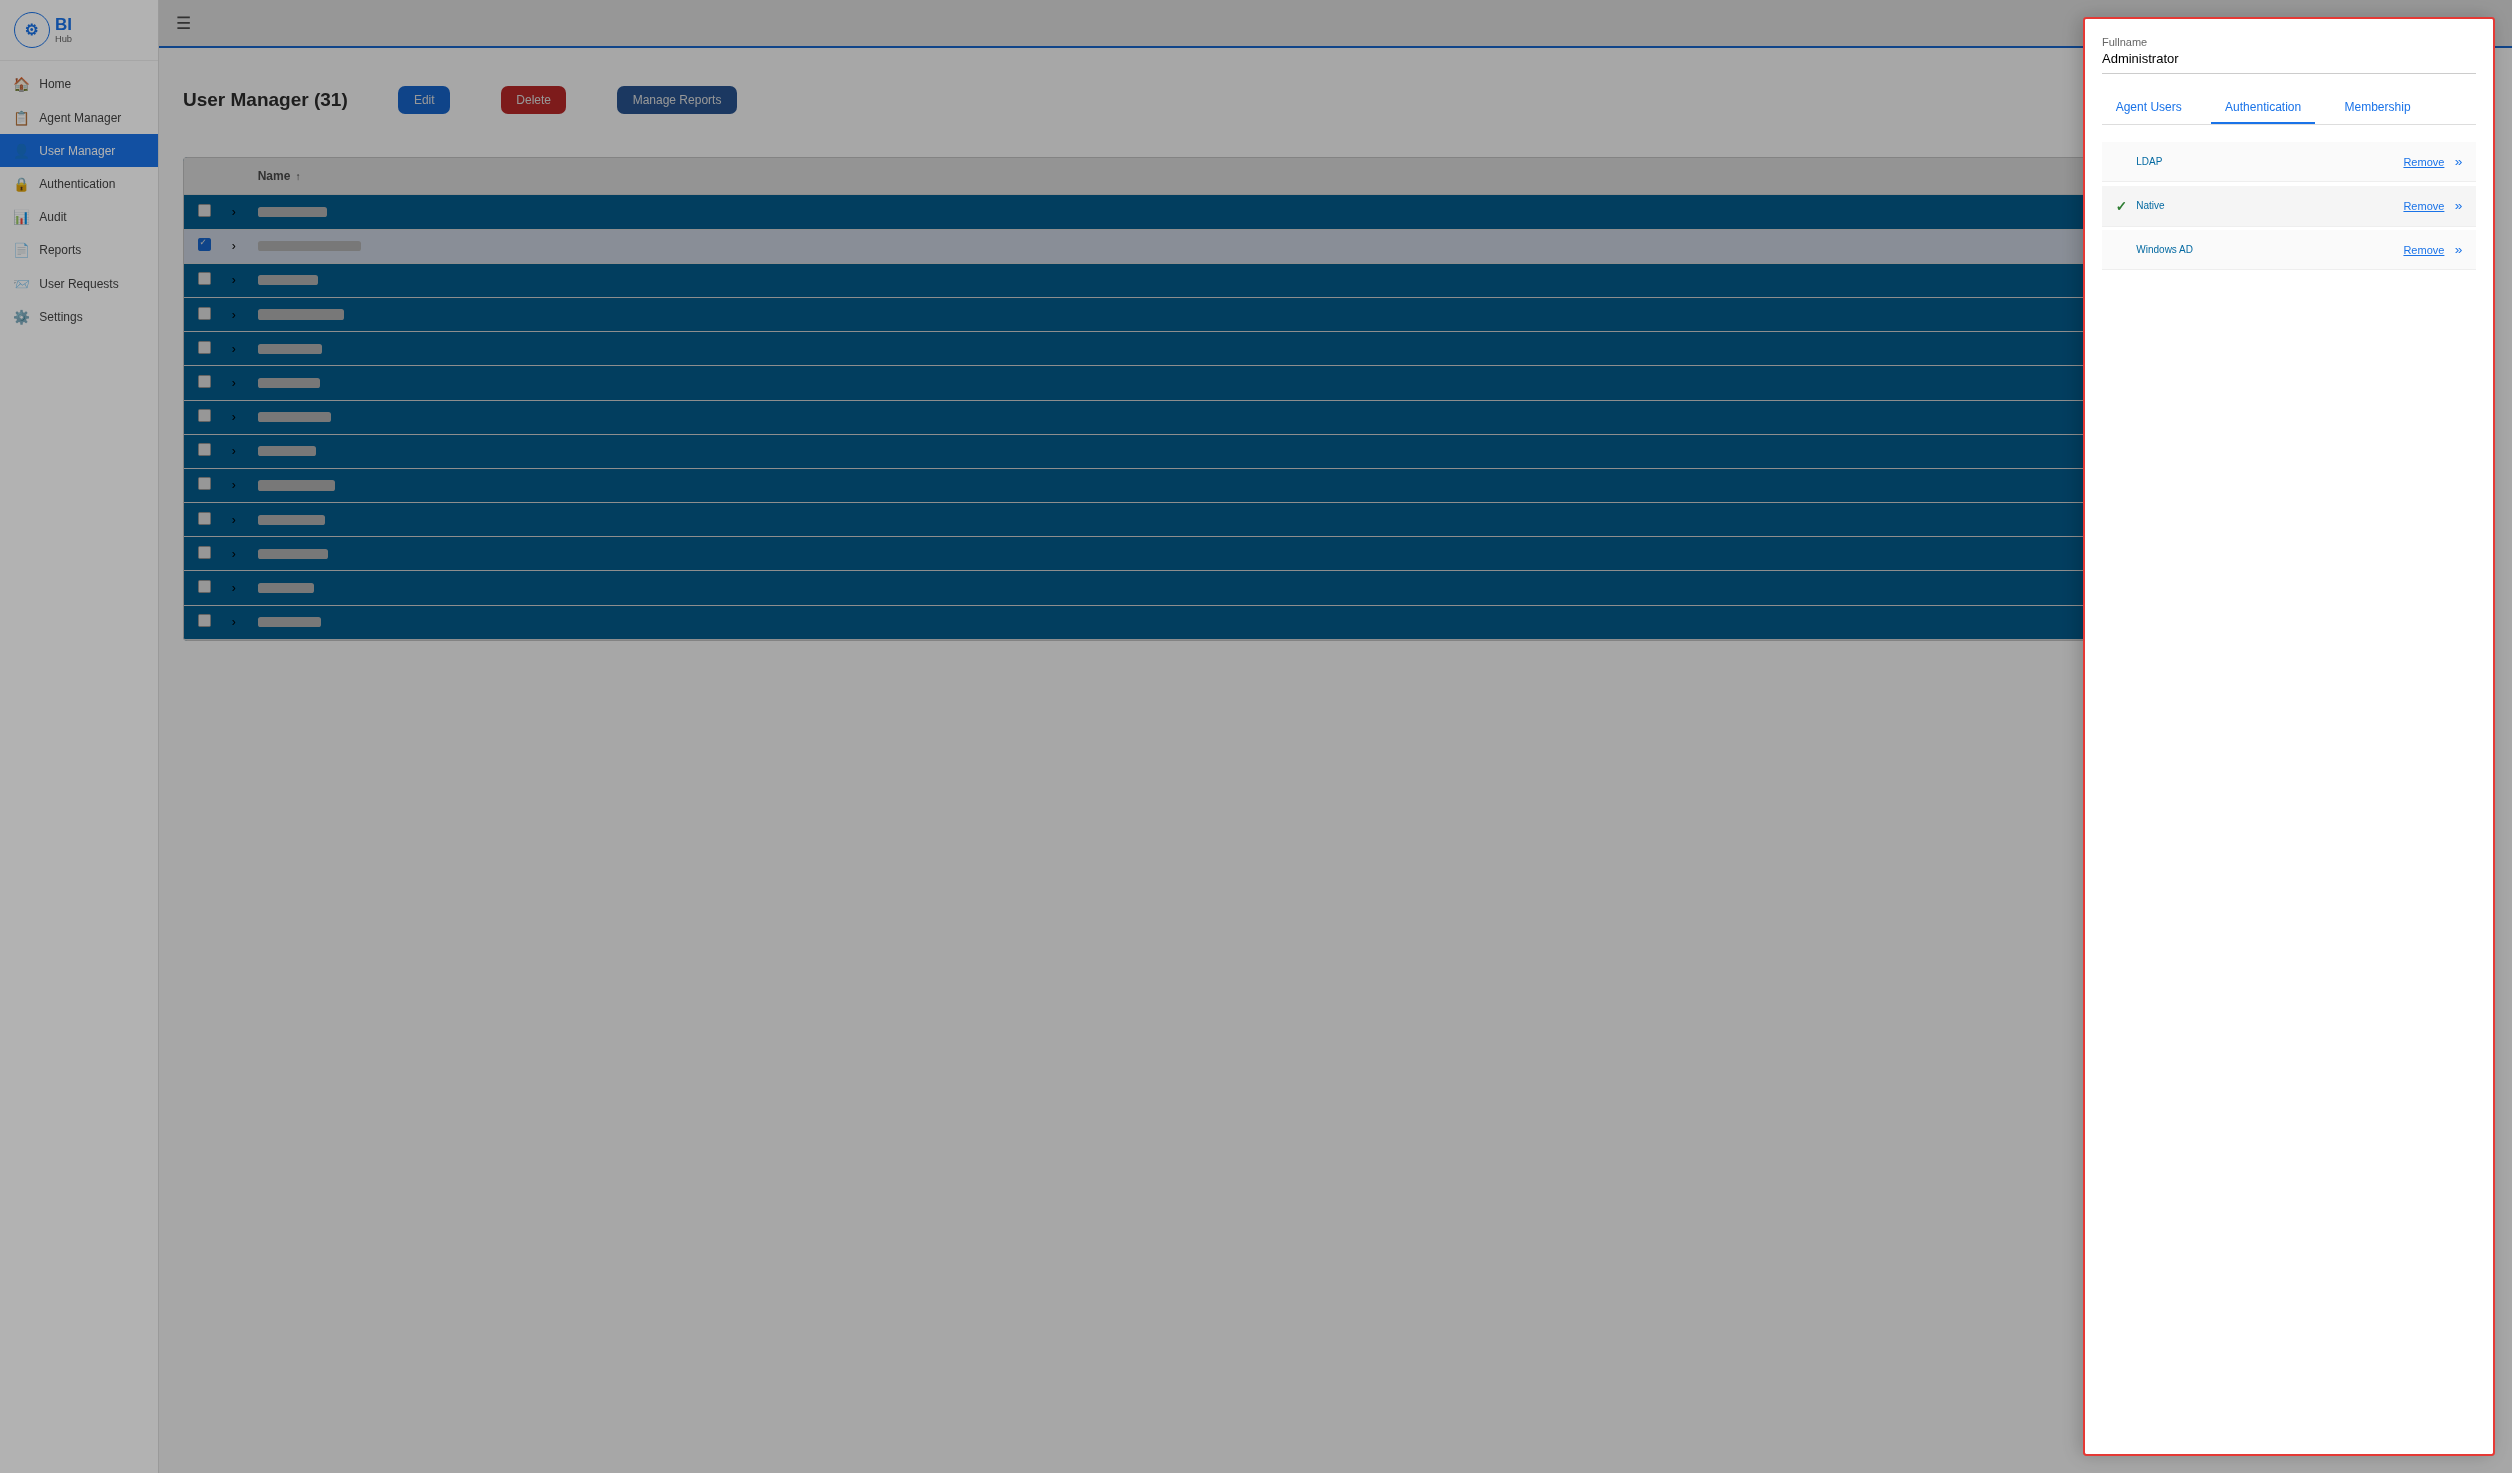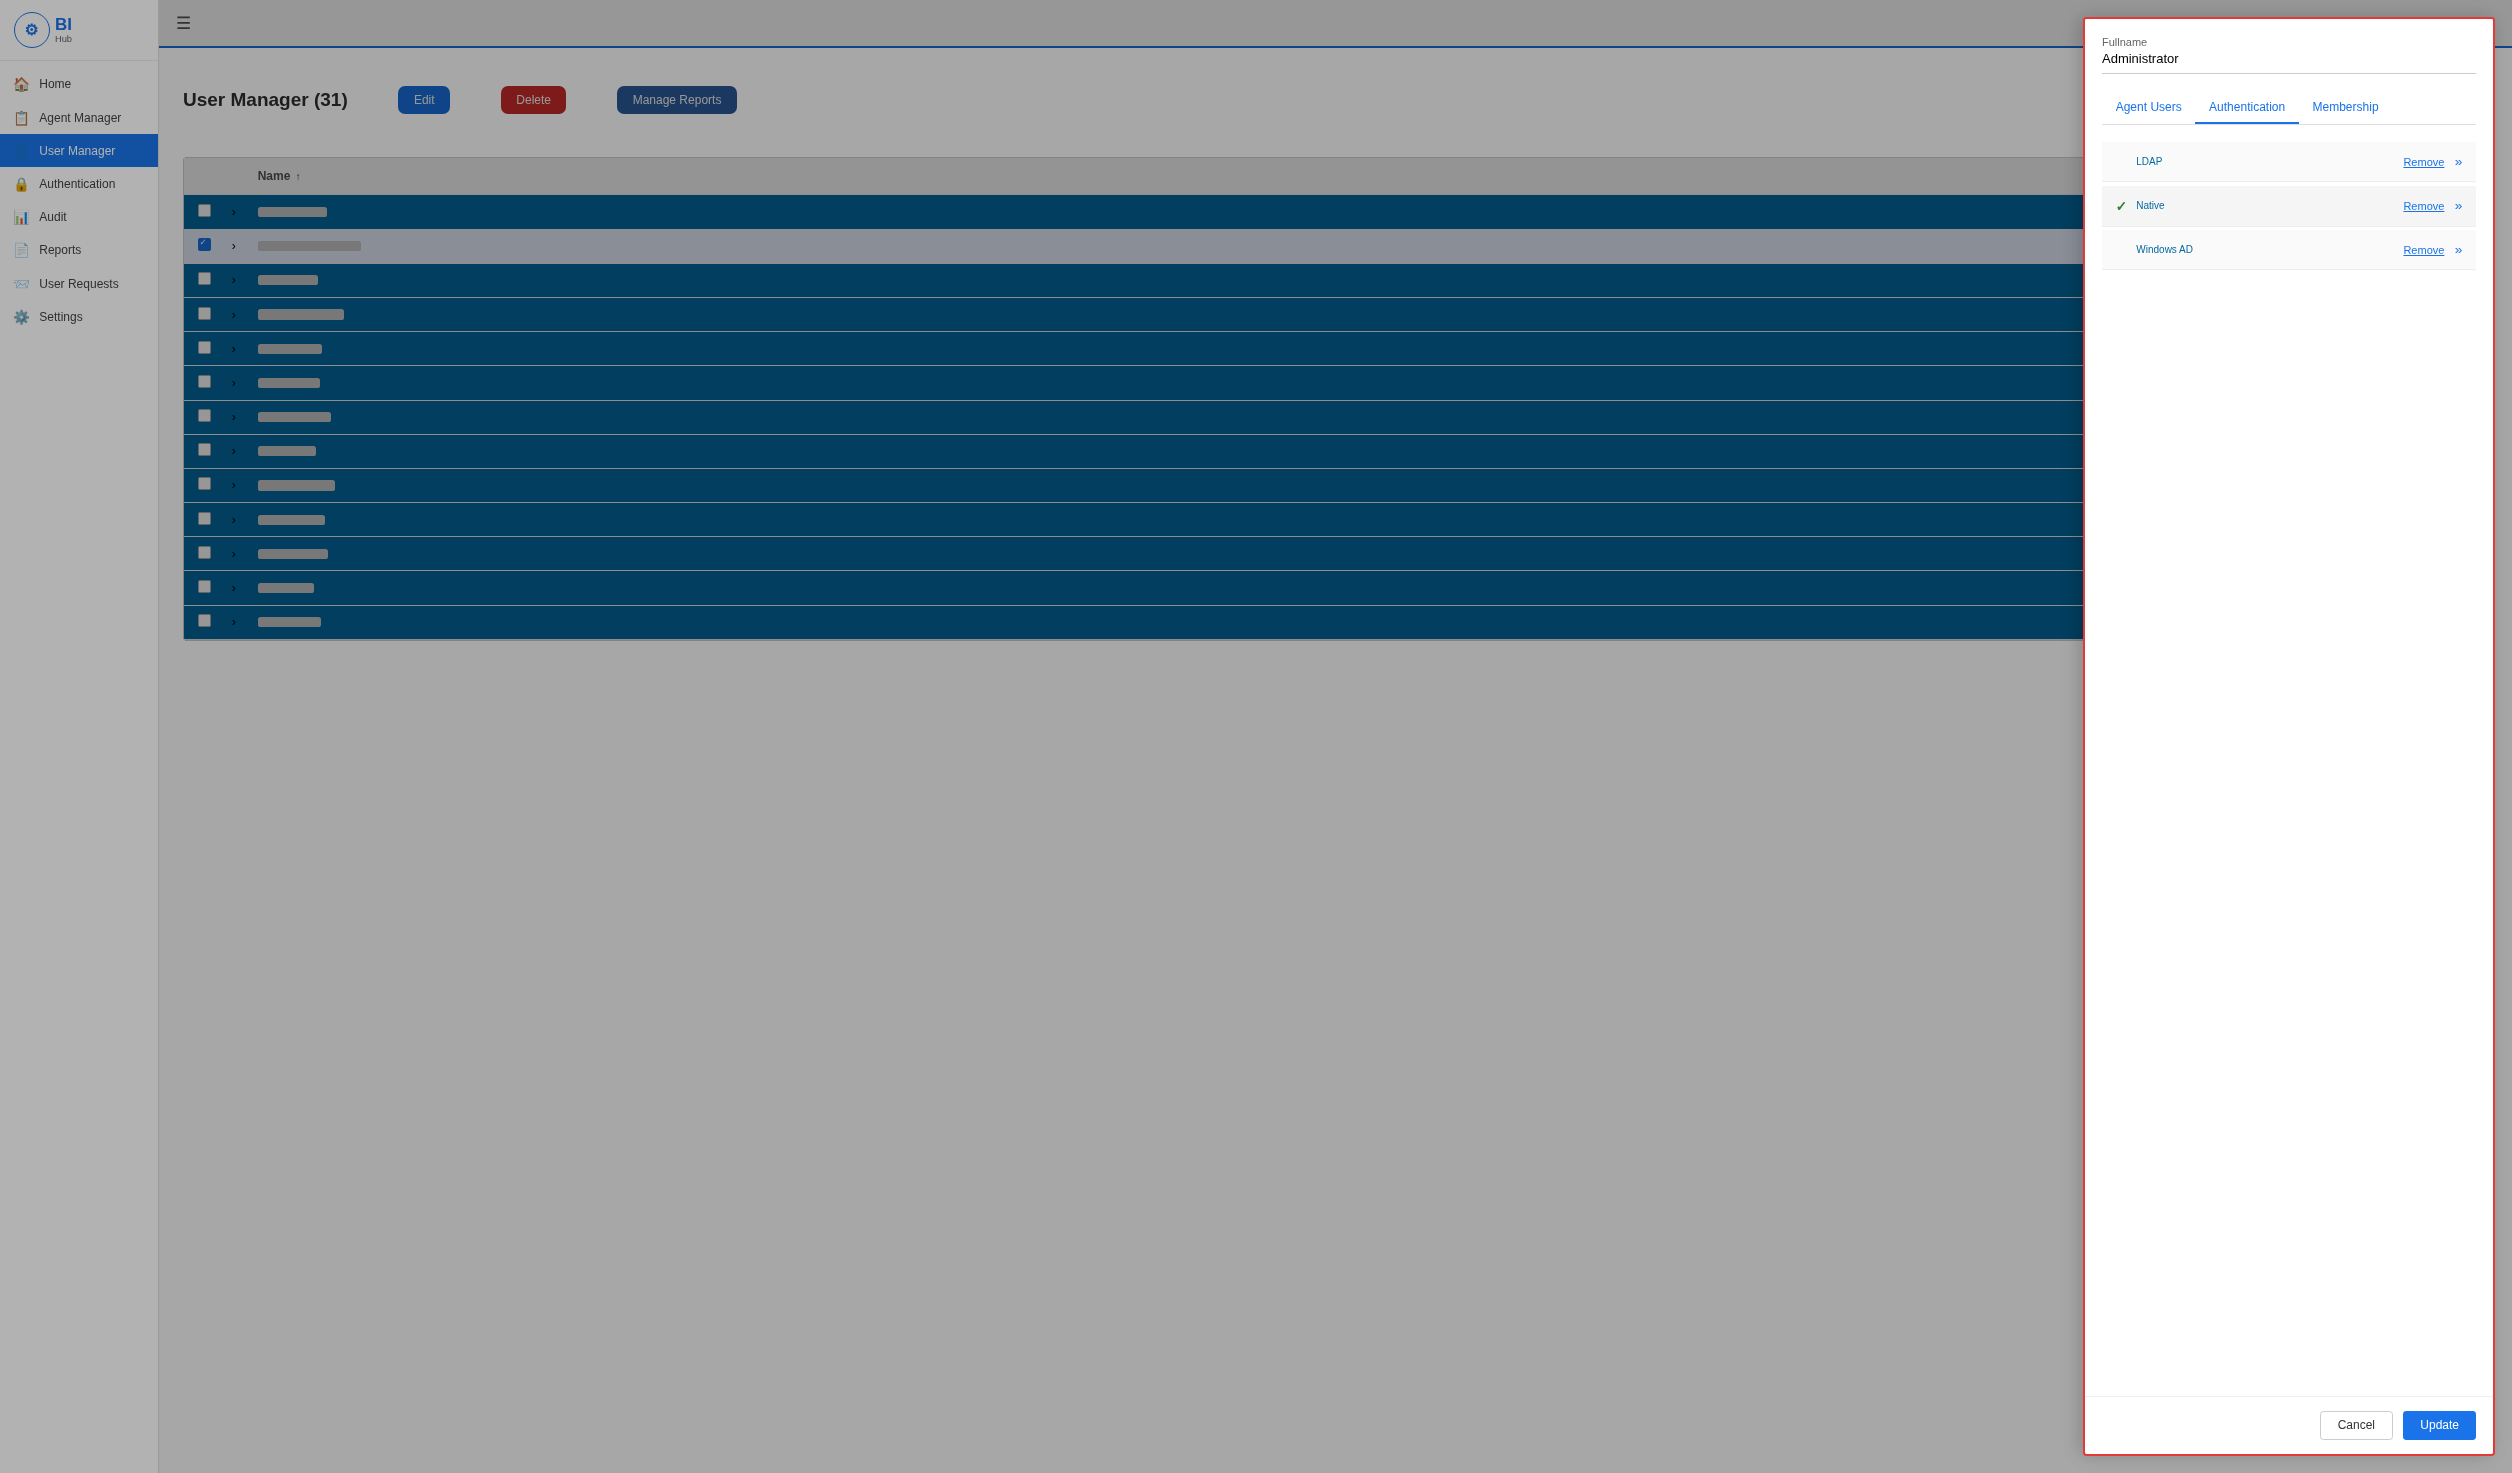--- a/index.html
+++ b/index.html
@@ -236,21 +236,21 @@
       padding-bottom: 6.9px;
       border-bottom: 0.9px solid #ccc;
       margin-bottom: 17px;
     }
 
     
     .tabs {
       display: flex;
       border-bottom: 0.9px solid #ddd;
       margin-bottom: 17px;
-      gap: 0;
+      gap: 16px;
     }
     .tab {
       padding: 8.6px 13.7px;
       cursor: pointer;
       font-size: 12px;
       color: #1a73e8;
       border-bottom: 2.6px solid transparent;
       font-weight: 500;
     }
     .tab.active {
@@ -527,19 +527,15 @@
         </div>
 
         <div class="auth-item">
           <div class="auth-check"></div>
           <div class="auth-name">Windows AD</div>
           <span class="auth-remove">Remove</span>
           <span class="auth-arrow">»</span>
         </div>
       </div>
     </div>
-    <div class="dialog-footer">
-      <button class="btn-cancel">Cancel</button>
-      <button class="btn-update">Update</button>
-    </div>
   </div>
 </div>
 
 
 </body></html>

